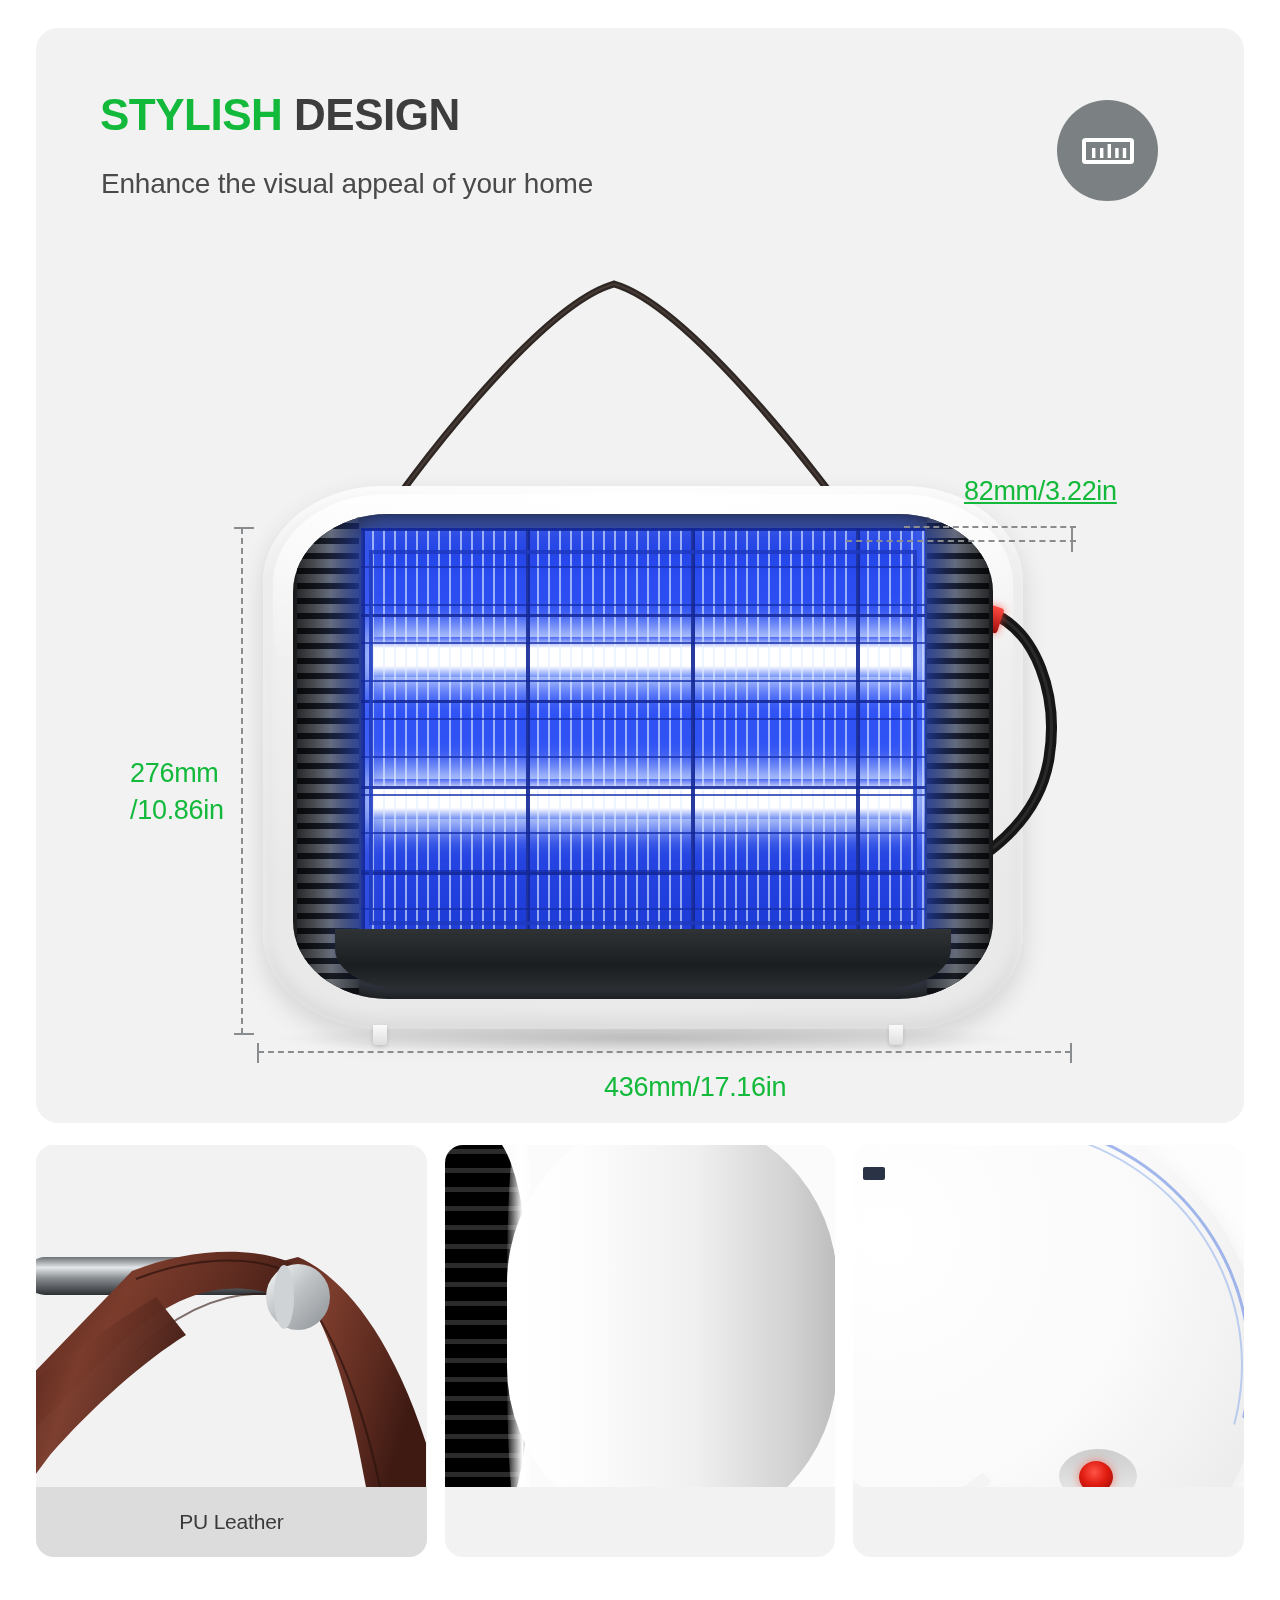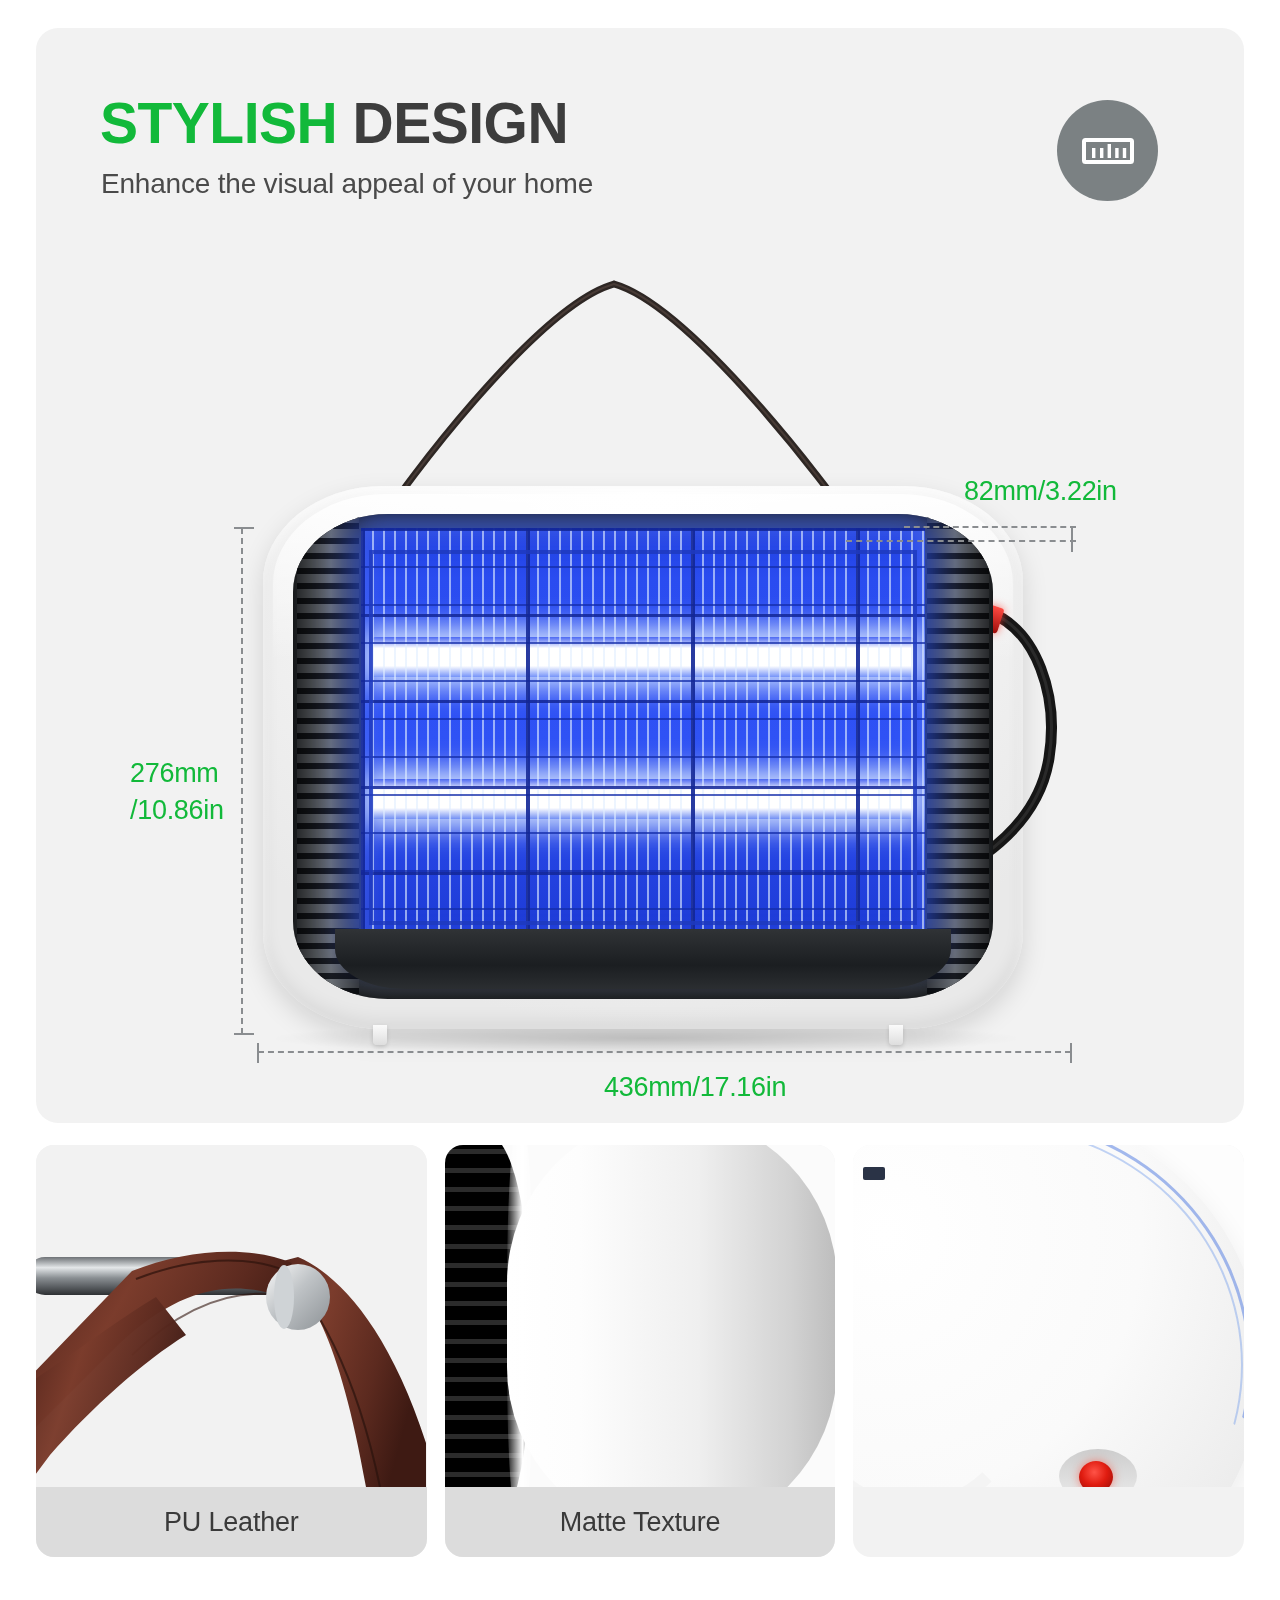--- a/index.html
+++ b/index.html
@@ -19,21 +19,21 @@
     width: 1208px; height: 1095px;
     background: #f2f2f2;
     border-radius: 22px;
     overflow: hidden;
   }
 
   
   .headline {
     position: absolute;
     left: 64px; top: 62px;
-    font-size: 57px;
+    font-size: 44px;
     font-weight: bold;
     letter-spacing: -0.5px;
     white-space: nowrap;
   }
   .headline .hl-green { color: #12b93a; }
   .headline .hl-dark  { color: #3d3d3d; }
 
   .subhead {
     position: absolute;
     left: 65px; top: 140px;
@@ -254,21 +254,21 @@
 
   .dim-label {
     position: absolute;
     color: #12b93a;
     font-size: 27px;
     letter-spacing: -0.3px;
     white-space: nowrap;
   }
   .dim-label.height { left: 94px; top: 727px; line-height: 1.38; }
   .dim-label.width  { left: 568px; top: 1044px; }
-  .dim-label.depth  { left: 928px; top: 448px; }
+  .dim-label.depth  { left: 928px; top: 448px; text-decoration: underline; }
 
   
   .panels {
     position: absolute;
     left: 36px; top: 1145px;
     width: 1208px; height: 412px;
     display: flex;
     gap: 18px;
   }
   .panel {
@@ -277,21 +277,21 @@
     border-radius: 18px;
     overflow: hidden;
     background: #f2f2f2;
   }
   .panel-art { position: absolute; left:0; top:0; right:0; height: 342px; overflow: hidden; }
   .panel-caption {
     position: absolute; left: 0; right: 0; bottom: 0; height: 70px;
     background: #dcdcdc;
     display: flex; align-items: center; justify-content: center;
     color: #3a3a3a;
-    font-size: 27px;
+    font-size: 21px;
     letter-spacing: -0.2px;
   }
 
   
   .p1-bg { position:absolute; inset:0; background:#f2f2f2; }
 
   
   .p2-bg { position:absolute; inset:0; background:#fbfbfb; }
   .p2-body {
     position:absolute; left: 62px; top: -30px; width: 330px; height: 420px;
@@ -500,21 +500,20 @@
       <div class="panel-caption">PU Leather</div>
     </div>
 
     <div class="panel">
       <div class="panel-art">
         <div class="p2-bg"></div>
         <div class="p2-louvers"></div>
         <div class="p2-body"></div>
         <div class="p2-edge"></div>
       </div>
-      <div class="panel-caption">Matte Texture</div>
     </div>
 
     <div class="panel">
       <div class="panel-art">
         <div class="p3-bg"></div>
         <div class="p3-innergrid"></div>
         <div class="p3-corner"></div>
         <div class="p3-bluearc"></div>
         <div class="p3-bluearc2"></div>
         <div class="p3-rim"></div>

